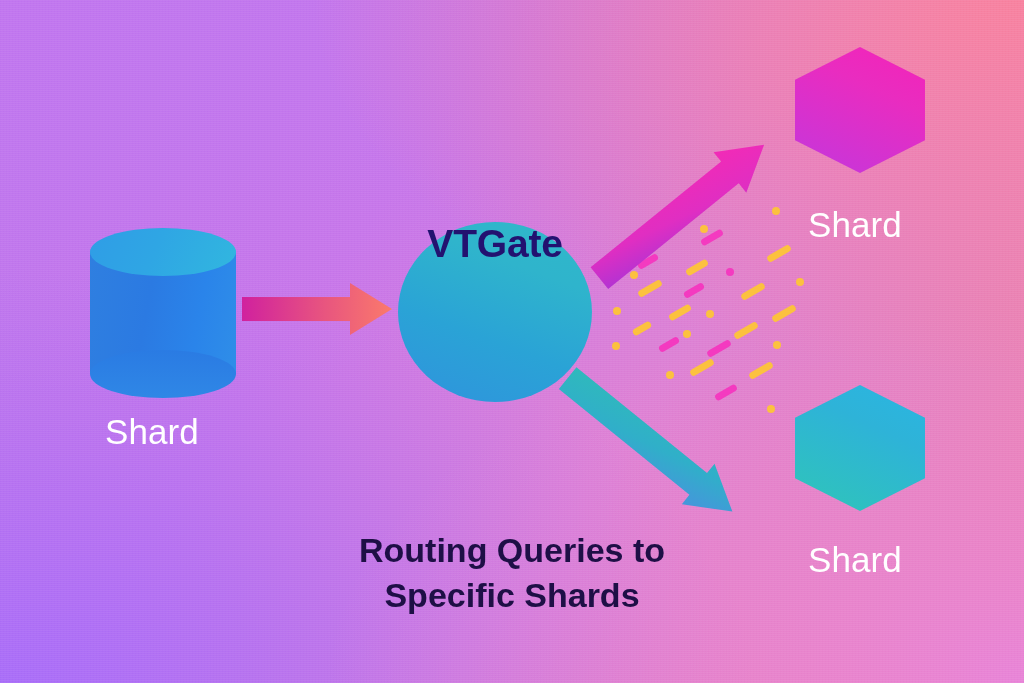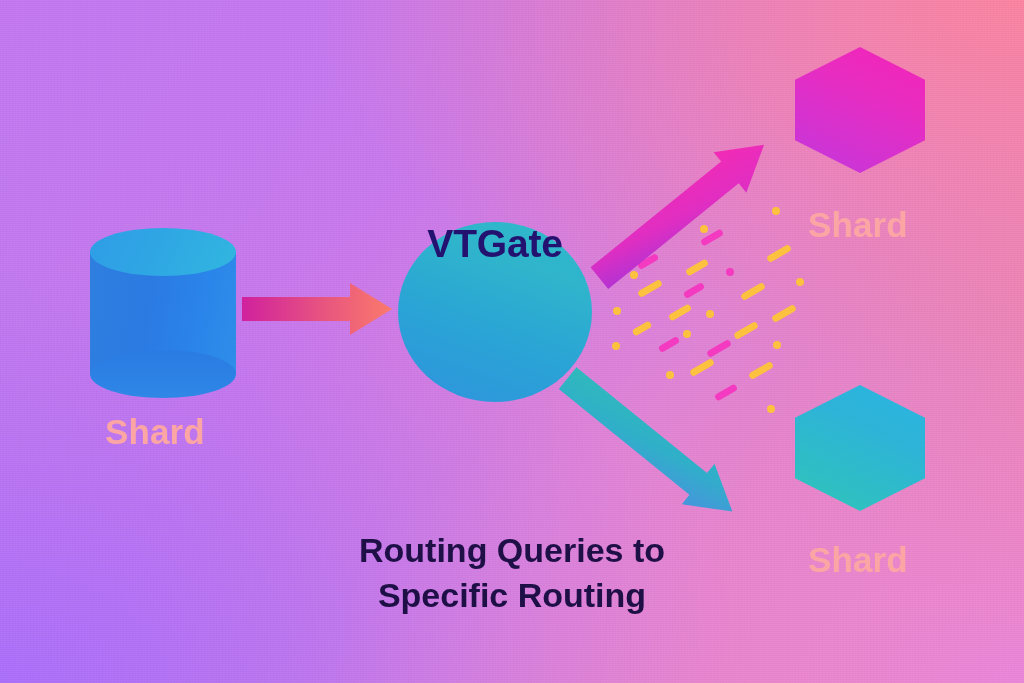--- a/index.html
+++ b/index.html
@@ -33,23 +33,23 @@
     background-image:
       repeating-linear-gradient(0deg,   rgba(255,255,255,.30) 0 1px, rgba(0,0,0,0) 1px 2px),
       repeating-linear-gradient(90deg,  rgba(0,0,0,.16) 0 1px, rgba(255,255,255,0) 1px 3px);
     mix-blend-mode: overlay;
     pointer-events: none;
   }
 
   
   .node-label {
     position: absolute;
-    color: #fca5a5;
+    color: #ffffff;
     font-size: 35px;
-    font-weight: 700;
+    font-weight: 400;
     letter-spacing: .1px;
     white-space: nowrap;
   }
 
   
   #cylinder { position: absolute; left: 90px; top: 228px; width: 146px; height: 170px; }
   #cyl-body {
     position: absolute; left: 0; top: 24px; width: 146px; height: 122px;
     background: linear-gradient(100deg, #2f7fe0 0%, #2b7ae2 40%, #2a84ea 72%, #2f8ee8 100%);
   }
@@ -209,16 +209,16 @@
   </div>
 
   <div class="hexagon" id="hex-top"></div>
   <div class="node-label" id="hex-top-label">Shard</div>
 
   <div class="hexagon" id="hex-bottom"></div>
   <div class="node-label" id="hex-bottom-label">Shard</div>
 
   <div id="caption">
     <span class="cap-line">Routing Queries to</span>
-    <span class="cap-line">Specific Routing</span>
+    <span class="cap-line">Specific Shards</span>
   </div>
 
 </div>
 
 </body></html>

